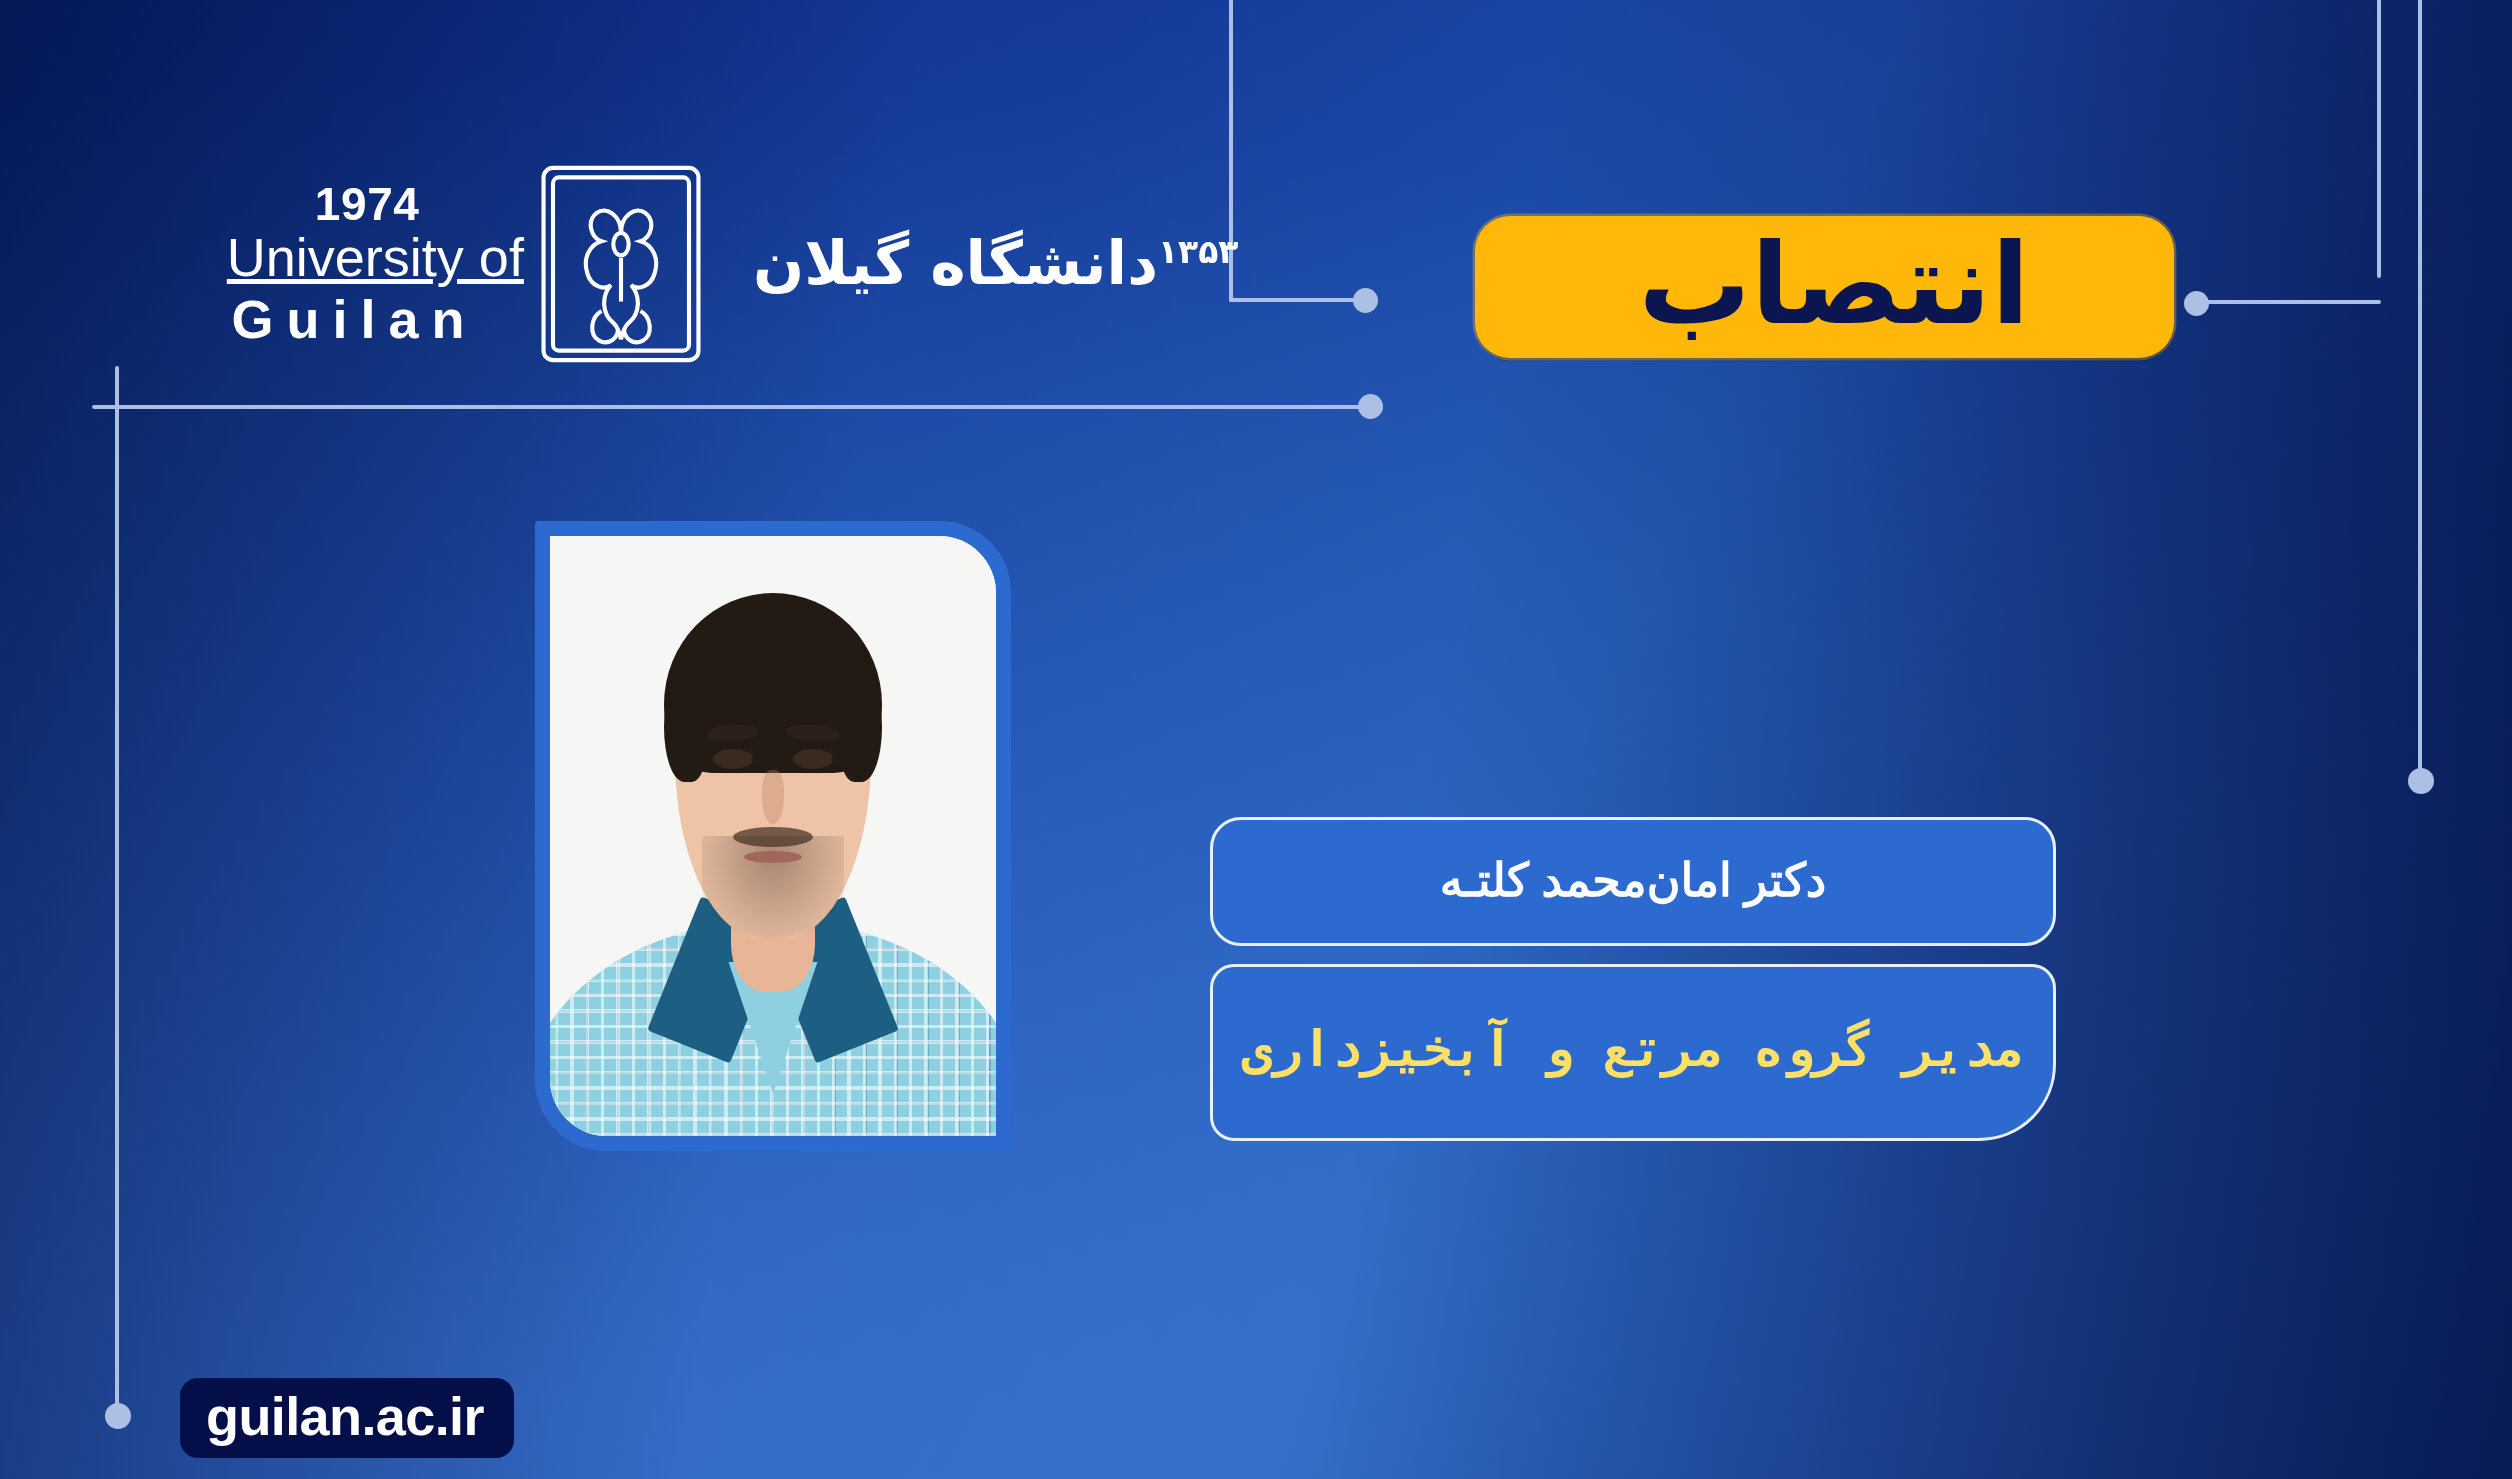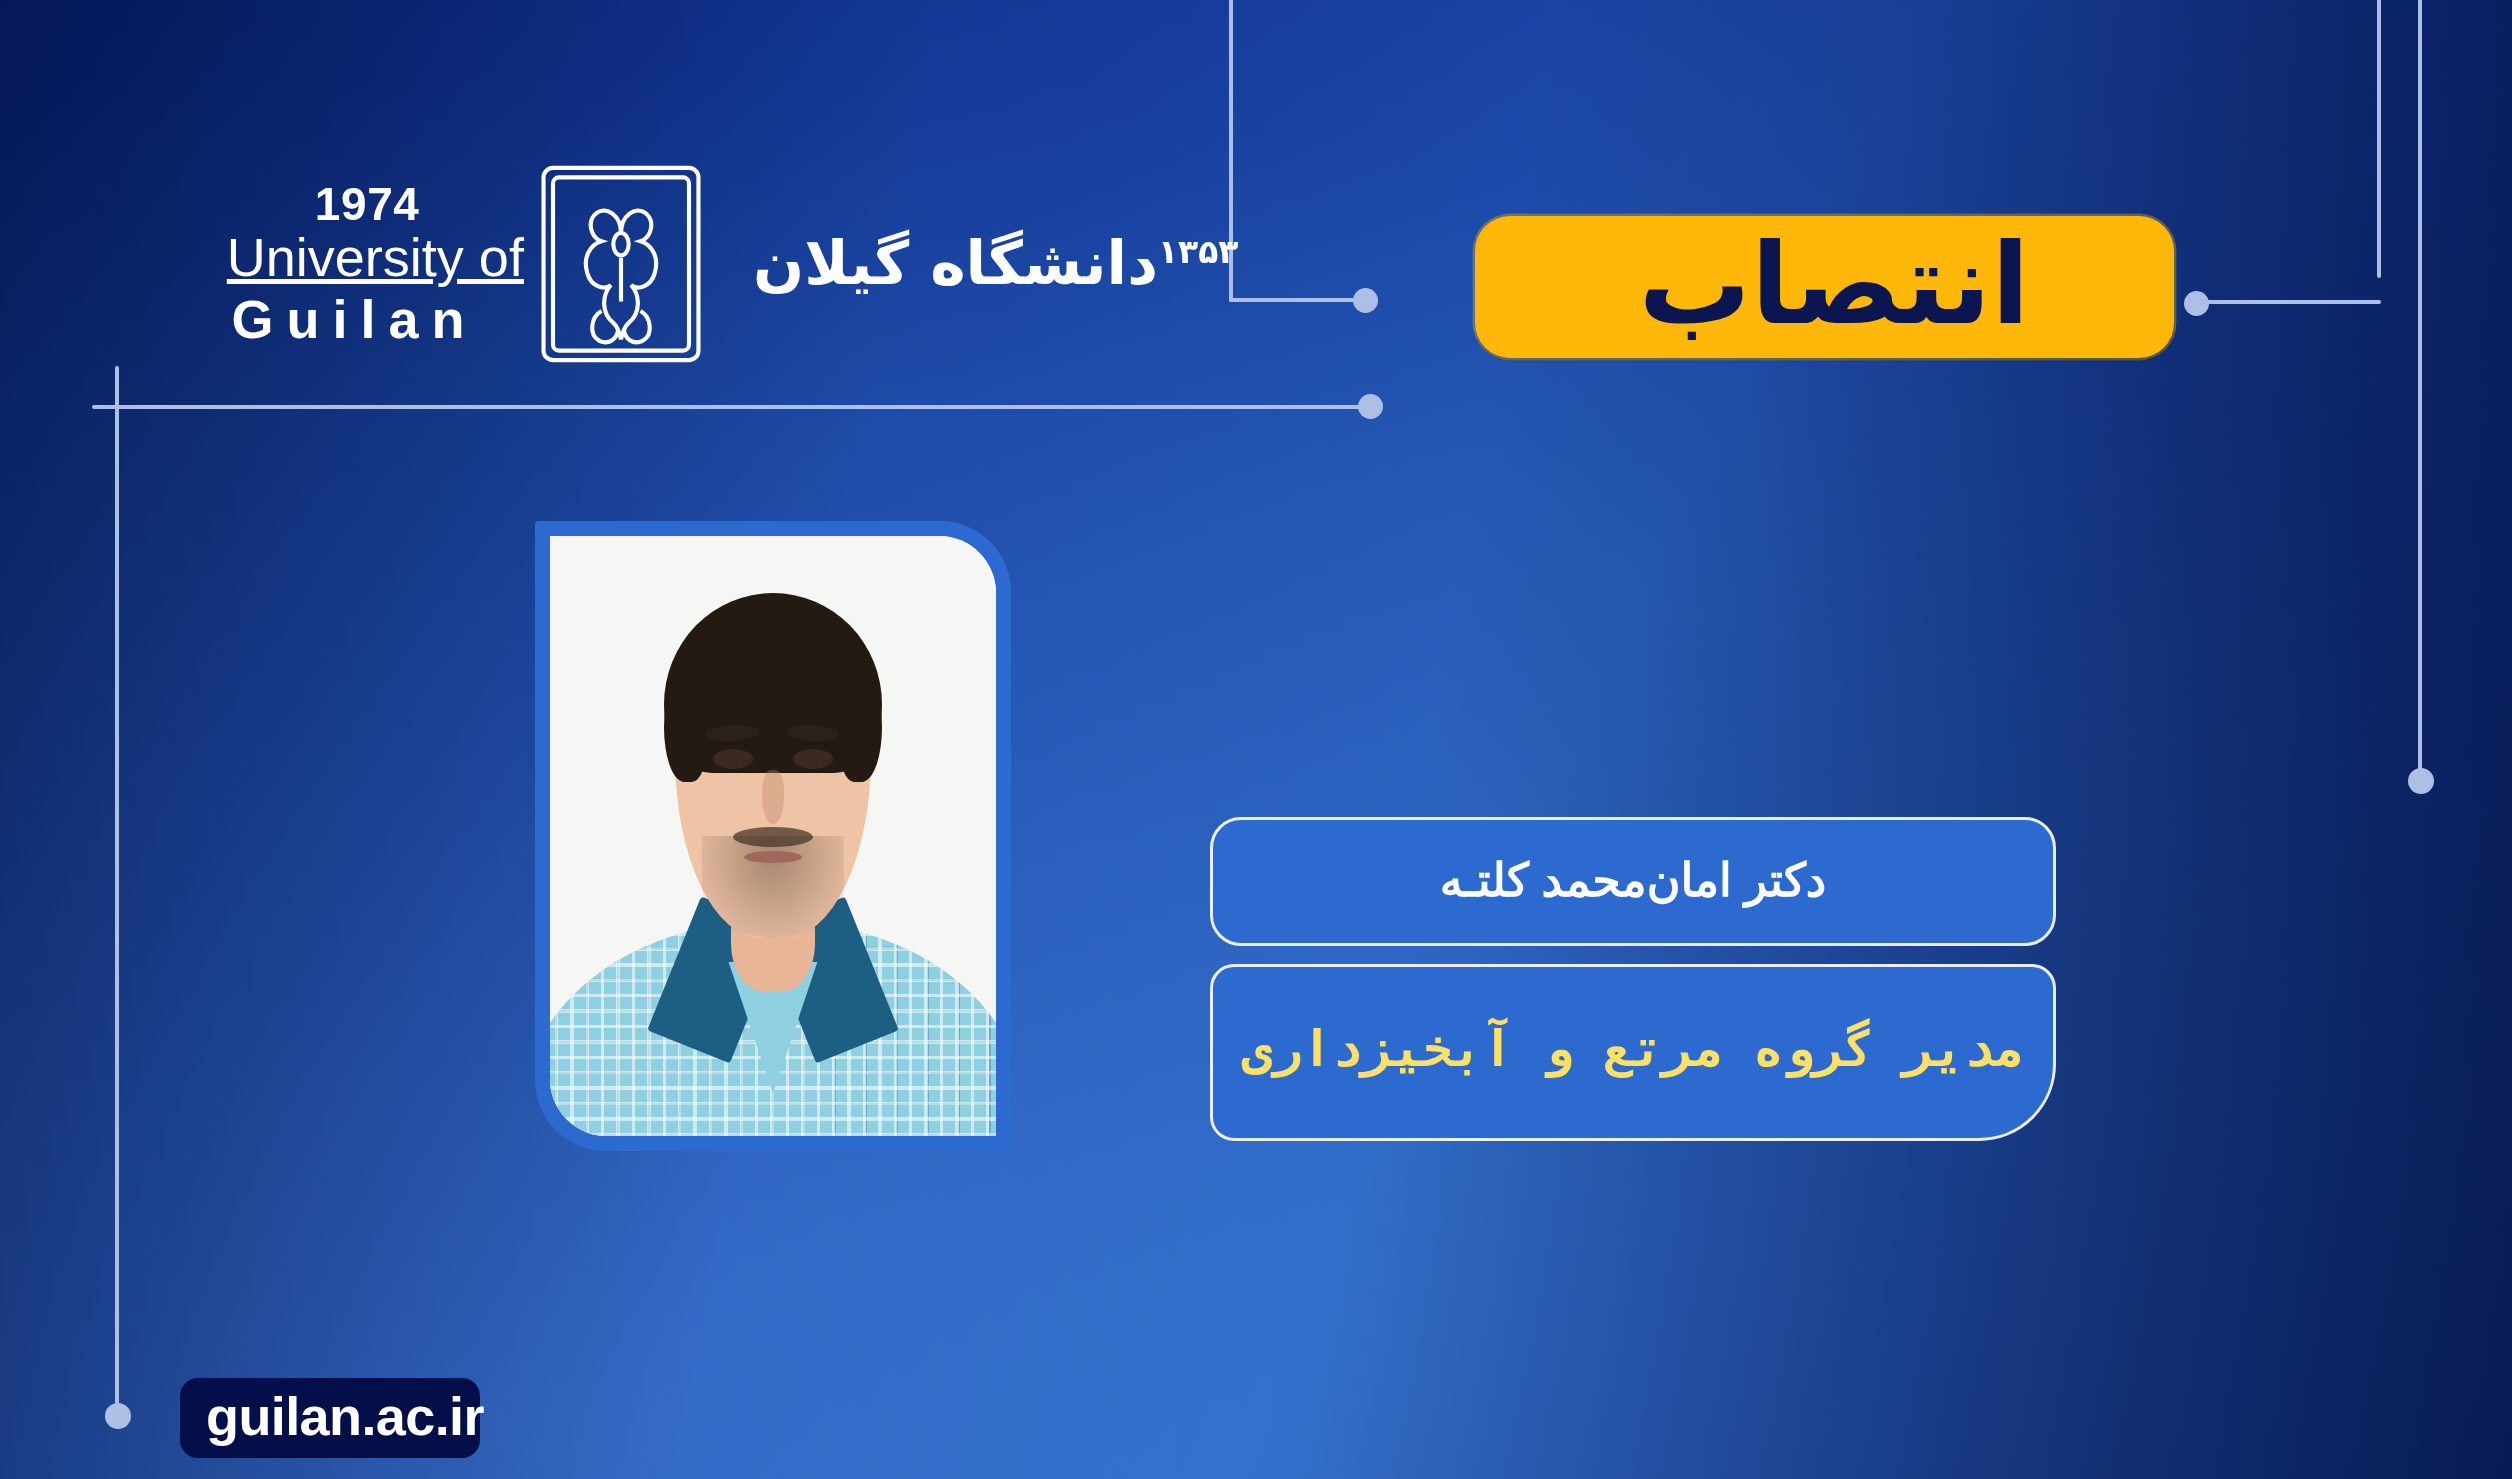--- a/index.html
+++ b/index.html
@@ -155,21 +155,21 @@
     display:flex;flex-direction:column;align-items:center;justify-content:center;
     box-sizing:border-box;
   }
   .badge-role .line{
     color:#FFE066;font-family:Liberation Mono, monospace;font-weight:700;
     font-size:50px;line-height:1.28;white-space:nowrap;text-align:center;
   }
 
   
   .badge-url{
-    position:absolute;left:180px;top:1378px;width:300px;height:80px;z-index:6;
+    position:absolute;left:180px;top:1378px;width:334px;height:80px;z-index:6;
     background:#040f4a;border-radius:18px;
     display:flex;align-items:center;justify-content:flex-start;
     padding-left:26px;box-sizing:border-box;direction:ltr;
   }
   .badge-url .txt{
     color:#ffffff;font-family:"Liberation Sans","DejaVu Sans",sans-serif;
     font-weight:700;font-size:54px;line-height:1;letter-spacing:-0.6px;
     transform:translateY(-2.4px);
   }
 </style>

